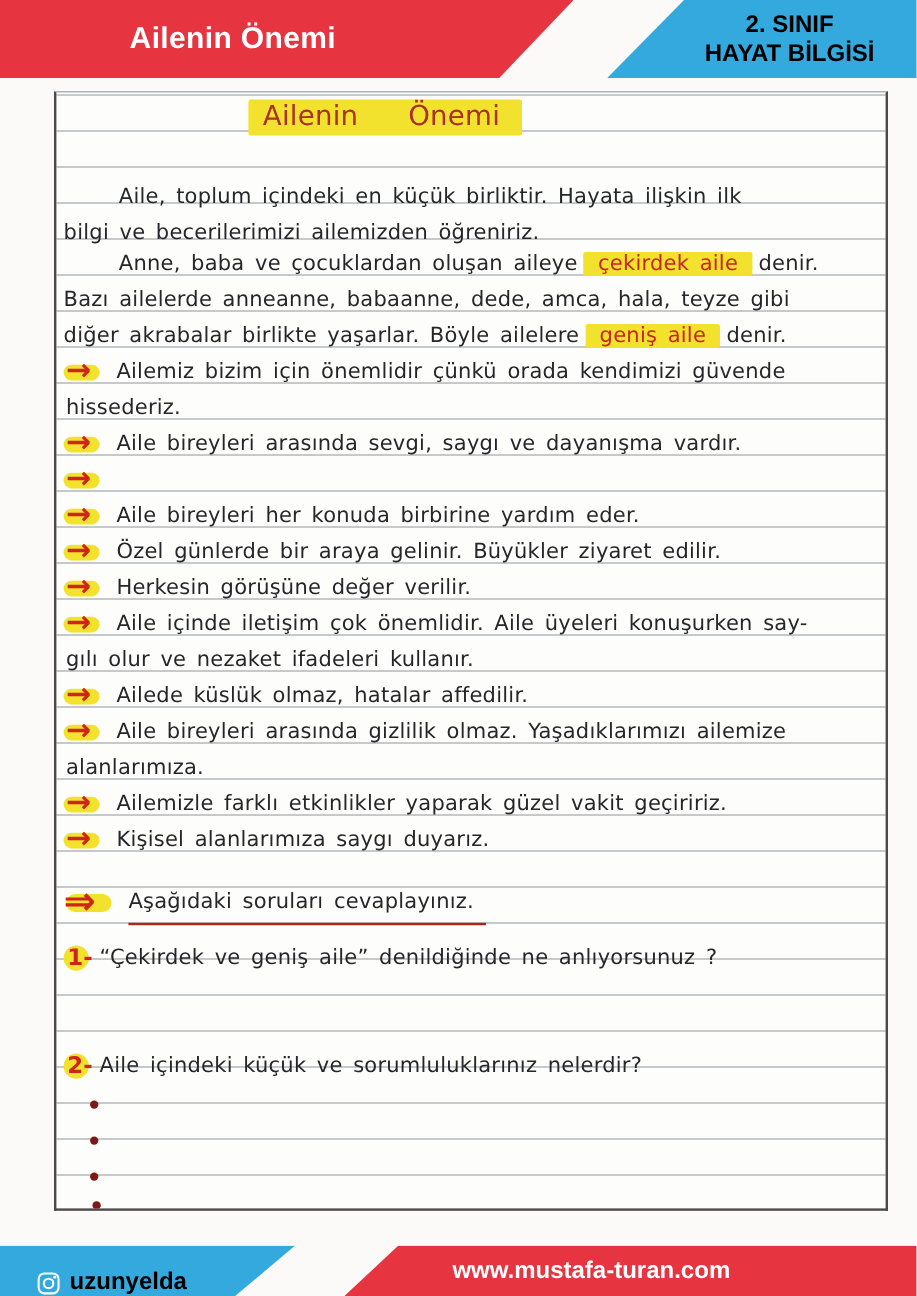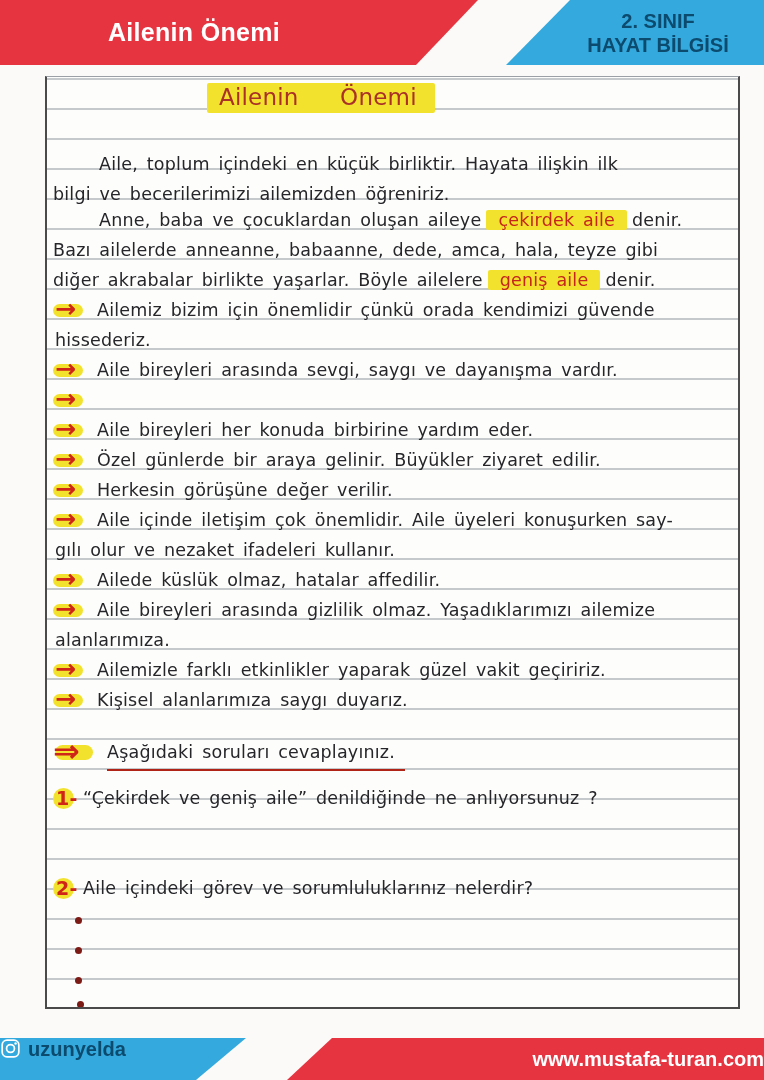--- a/index.html
+++ b/index.html
@@ -12,21 +12,21 @@
     position:absolute;left:0;top:0;width:478px;height:65px;background:#e63440;
     clip-path:polygon(0 0,100% 0,calc(100% - 62px) 100%,0 100%);
     display:flex;align-items:center;justify-content:center;
     padding-right:90px;box-sizing:border-box;
   }
   .hdr-title{color:#fff;font-weight:bold;font-size:25px;letter-spacing:.3px;}
   .hdr-blue{
     position:absolute;left:506px;top:0;width:258px;height:65px;background:#33a9de;
     clip-path:polygon(64px 0,100% 0,100% 100%,0 100%);
     display:flex;flex-direction:column;justify-content:center;align-items:center;
-    padding-left:46px;box-sizing:border-box;color:#0c4a6e;font-weight:bold;
+    padding-left:46px;box-sizing:border-box;color:#000000;font-weight:bold;
     font-size:20px;line-height:24px;text-align:center;
   }
   
   .paper{
     position:absolute;left:45px;top:76px;width:695px;height:933px;box-sizing:border-box;
     background:#fdfdfb;
     background-image:repeating-linear-gradient(to bottom,
       transparent 0,transparent 28px,#c5c9cc 28px,#c5c9cc 30px);
     background-position:0 3px;
     border:2px solid #4a4a4a;border-top:1px solid #9aa0a5;
@@ -64,28 +64,28 @@
   
   .qline{height:30px;line-height:30px;white-space:nowrap;}
   .qnum{position:relative;display:inline-block;width:30px;height:30px;vertical-align:top;}
   .qpill{position:absolute;left:0;top:5px;width:21px;height:21px;background:#f3e22d;border-radius:50%;}
   .qn{position:absolute;left:3px;top:0;color:#cf2418;font-weight:bold;font-size:19px;line-height:30px;}
   .dot{position:absolute;width:7px;height:7px;border-radius:50%;background:#7c1a16;}
   
   .ftr-blue{
     position:absolute;left:0;top:1038px;width:246px;height:42px;background:#33a9de;
     clip-path:polygon(0 0,100% 0,calc(100% - 50px) 100%,0 100%);
-    display:flex;align-items:flex-start;box-sizing:border-box;
-    color:#0c4a6e;font-weight:bold;font-size:20px;
+    display:flex;align-items:flex-end;padding-left:30px;box-sizing:border-box;
+    color:#000000;font-weight:bold;font-size:20px;
   }
   .ig{width:21px;height:21px;margin-right:7px;flex:0 0 auto;}
   .ftr-red{
     position:absolute;left:287px;top:1038px;width:477px;height:42px;background:#e63440;
     clip-path:polygon(45px 0,100% 0,100% 100%,0 100%);
-    display:flex;align-items:center;justify-content:flex-end;
+    display:flex;align-items:center;justify-content:flex-start;
     padding-left:90px;box-sizing:border-box;color:#fff;font-weight:bold;font-size:20px;
   }
 </style>
 </head>
 <body>
 
 <div class="hdr-red">
   <span class="hdr-title">Ailenin Önemi</span>
 </div>
 <div class="hdr-blue">
@@ -196,21 +196,21 @@
             <span class="bigpill"></span>
             <span class="bigar">⇒</span>
           </span><span class="uline">Aşağıdaki soruları cevaplayınız.</span></div>
     </div>
 
     <div class="blk" style="top:706px">
       <div class="qline"><span class="qnum"><span class="qpill"></span><span class="qn">1-</span></span><span>“Çekirdek ve geniş aile” denildiğinde ne anlıyorsunuz ?</span></div>
     </div>
 
     <div class="blk" style="top:796px">
-      <div class="qline"><span class="qnum"><span class="qpill"></span><span class="qn">2-</span></span><span>Aile içindeki görev ve sorumluluklarınız nelerdir?</span></div>
+      <div class="qline"><span class="qnum"><span class="qpill"></span><span class="qn">2-</span></span><span>Aile içindeki küçük ve sorumluluklarınız nelerdir?</span></div>
     </div>
 
     <div class="dot" style="left:28px;top:840px"></div>
     <div class="dot" style="left:28px;top:870px"></div>
     <div class="dot" style="left:28px;top:900px"></div>
     <div class="dot" style="left:30px;top:924px"></div>
 
   </div>
 </div>
 

